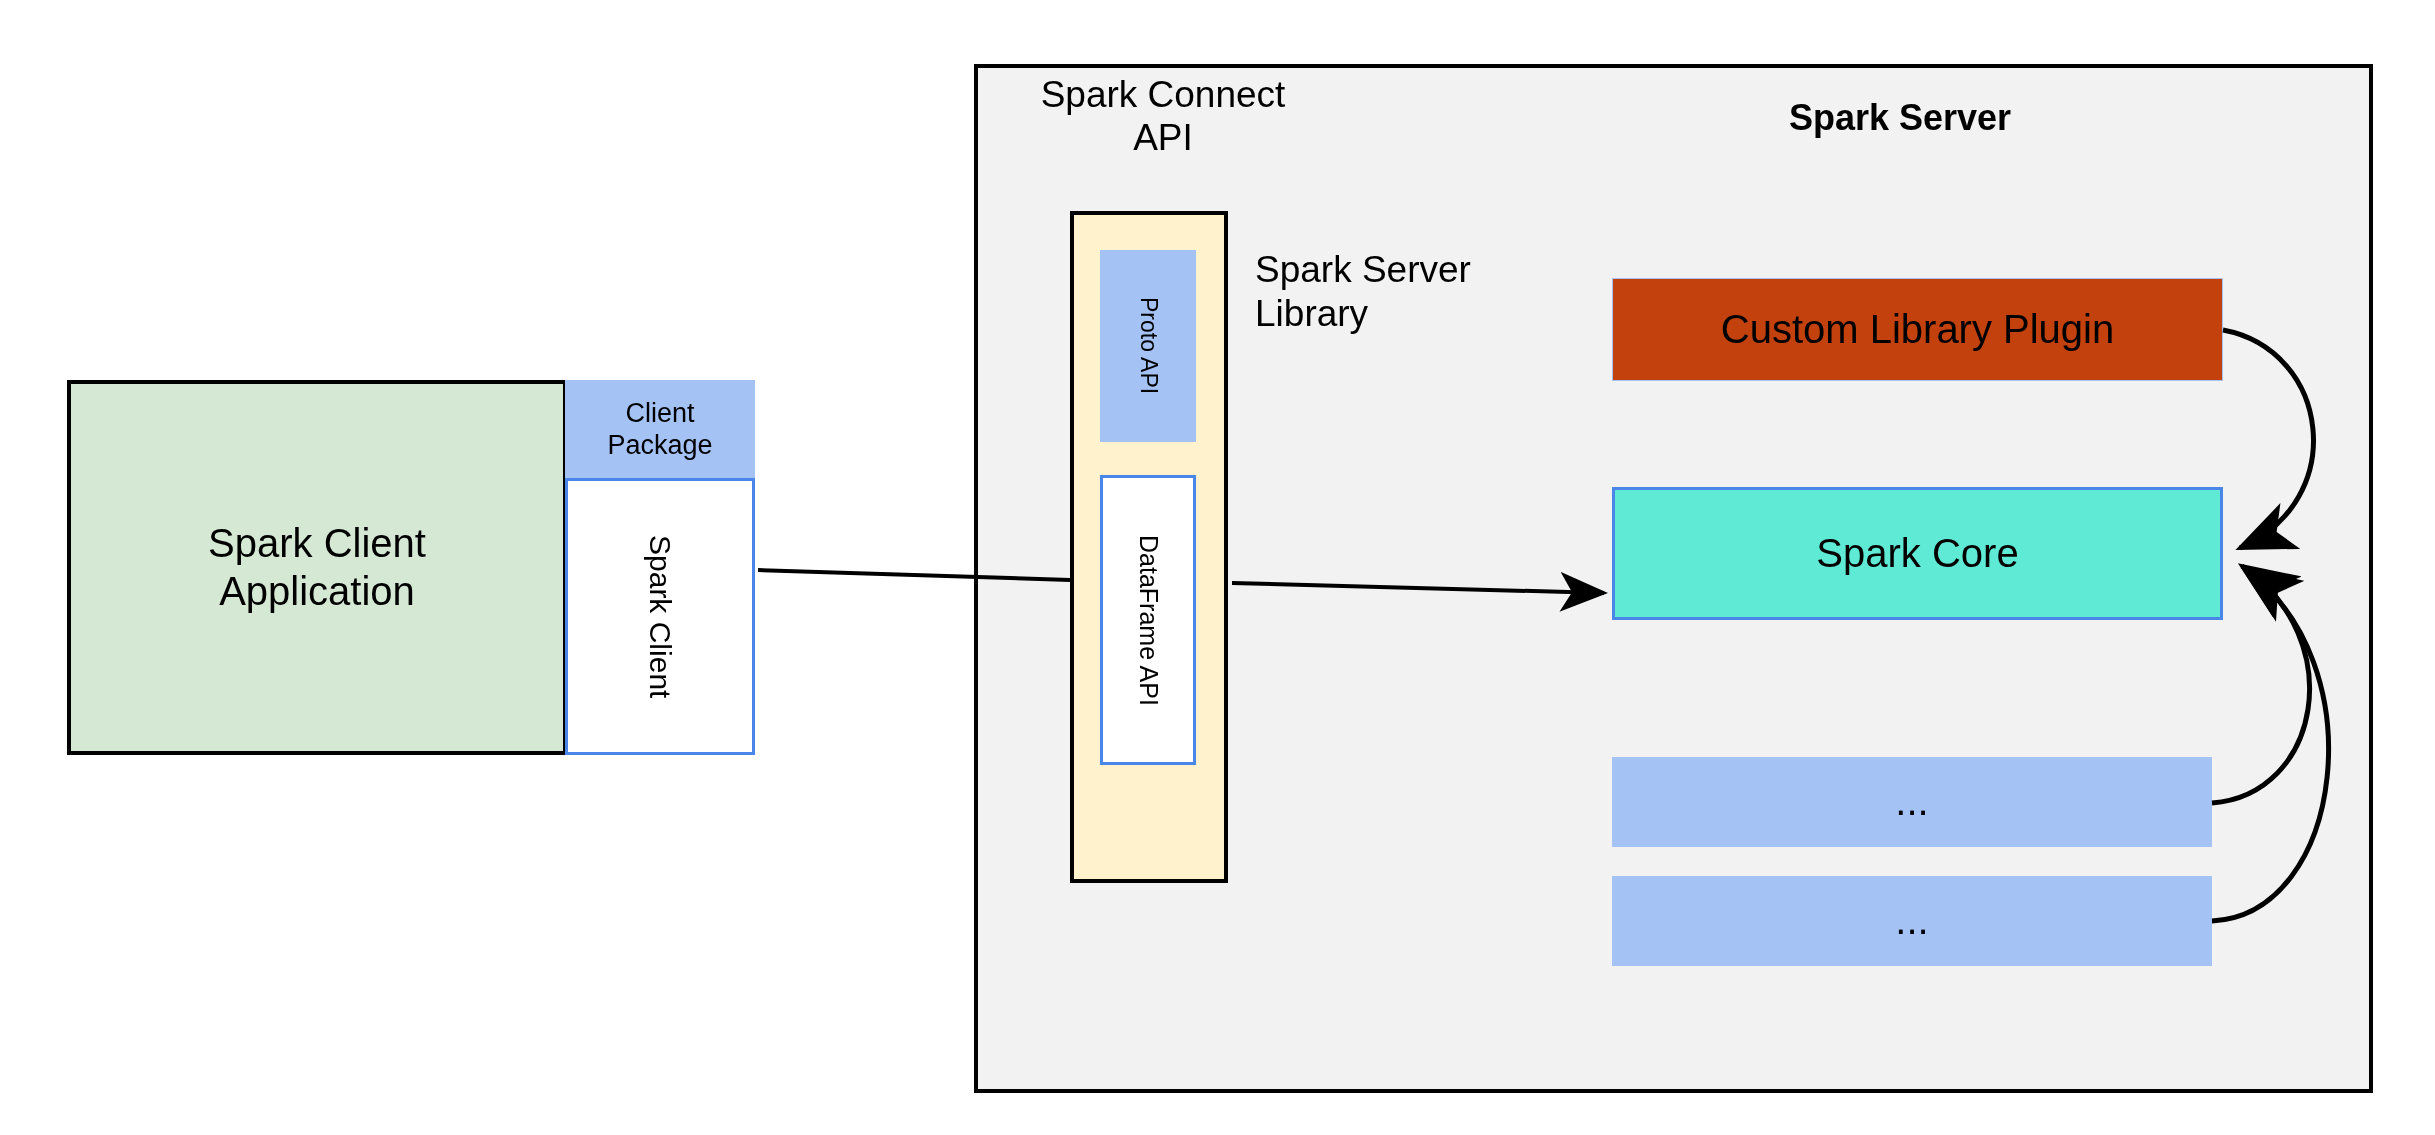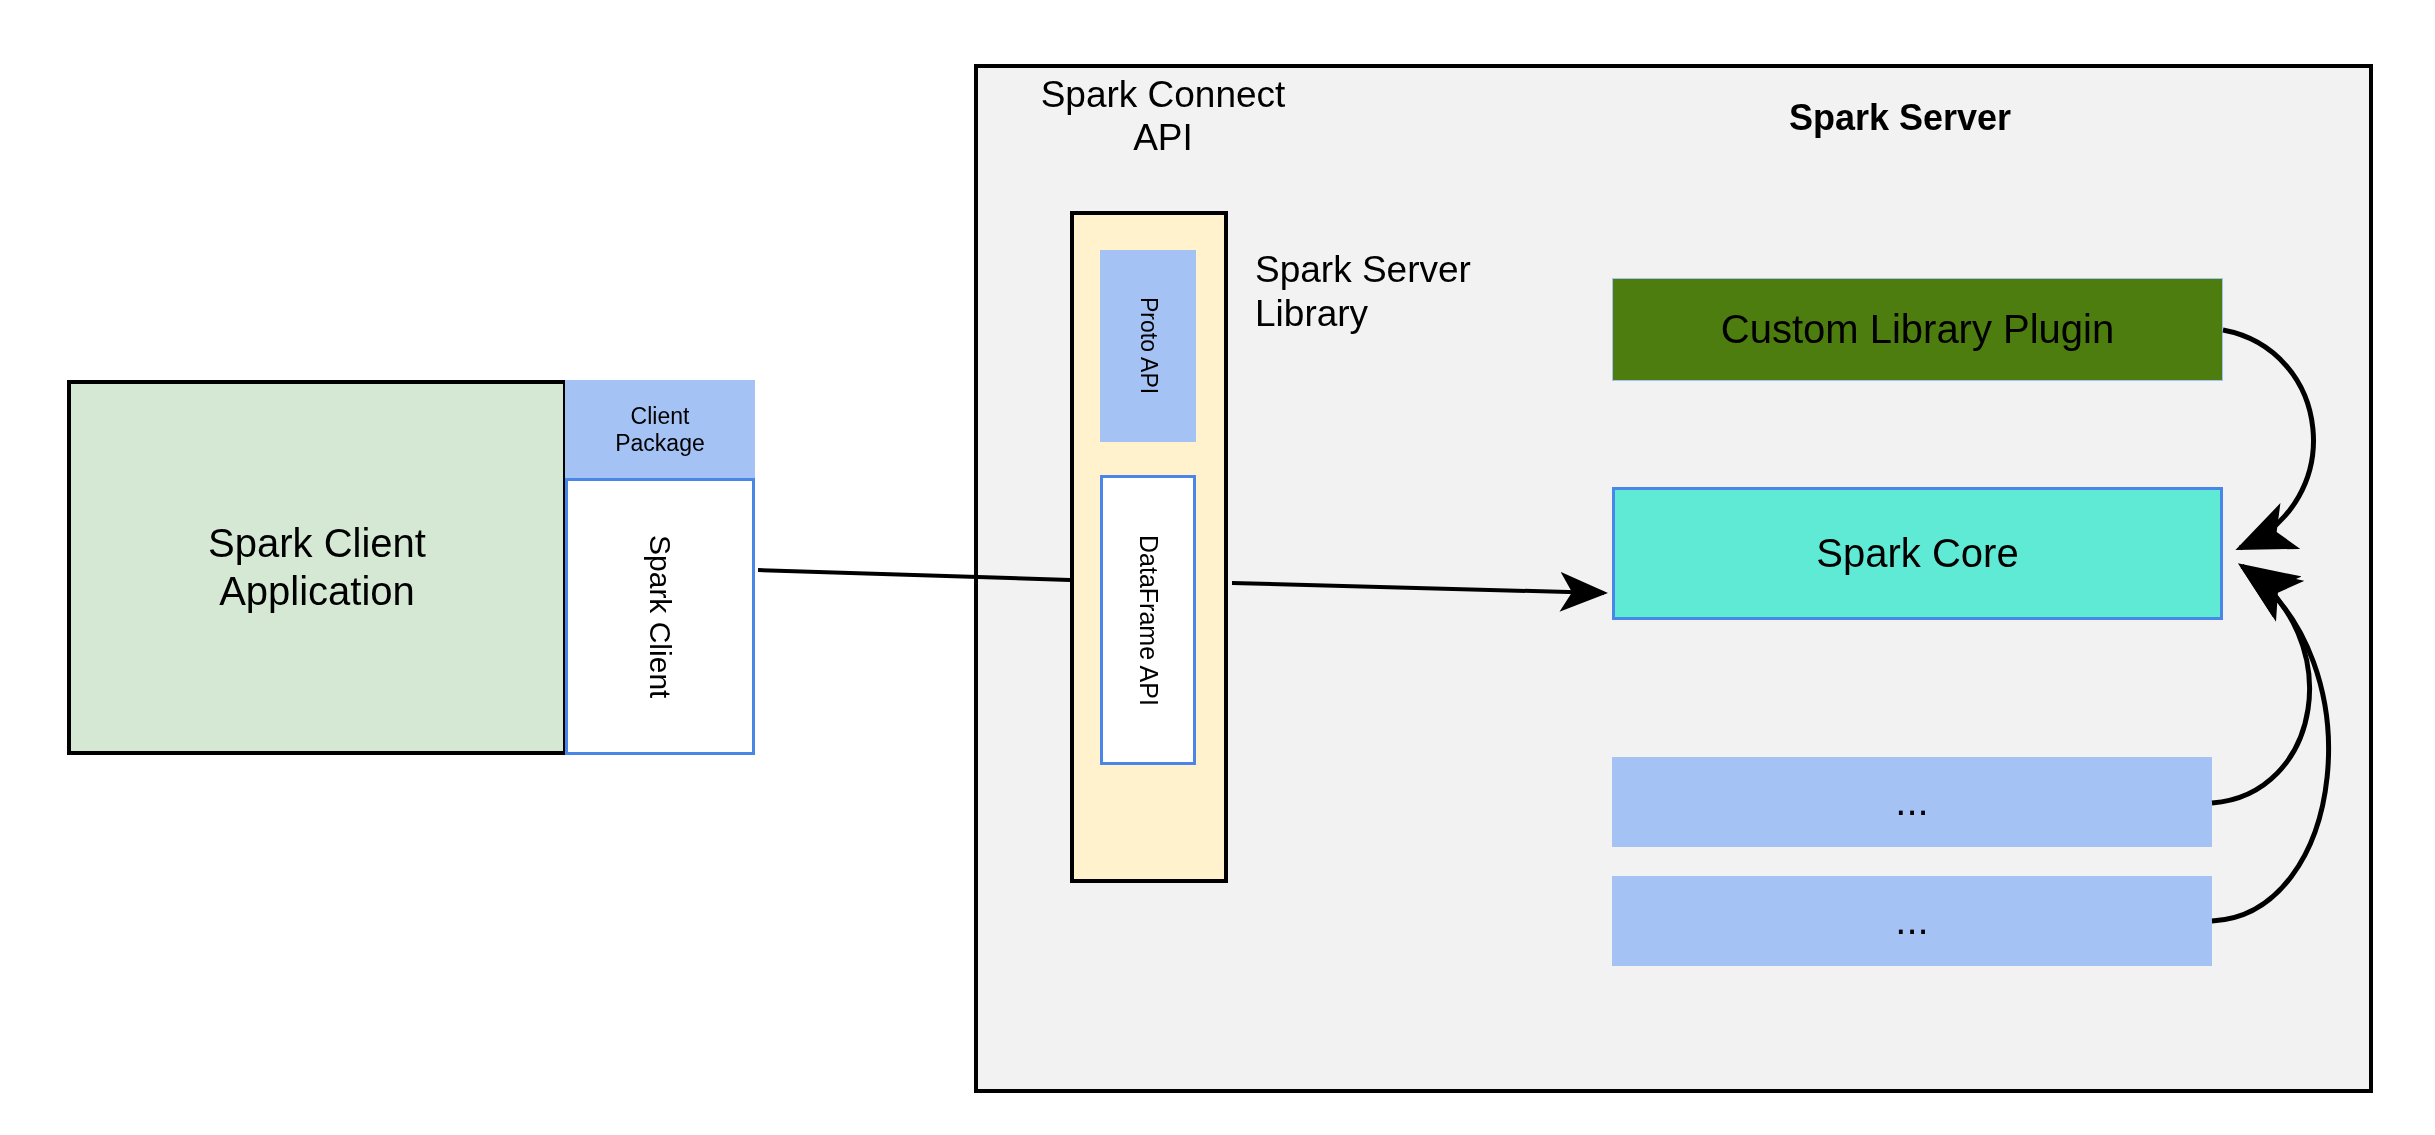--- a/index.html
+++ b/index.html
@@ -42,21 +42,21 @@
   }
   #client-app .label { padding: 0 10px; }
 
   #client-package {
     left: 565px;
     top: 380px;
     width: 190px;
     height: 100px;
     background: #A4C2F4;
     border: 2px solid #A4C2F4;
-    font-size: 23px;
+    font-size: 27px;
   }
 
   #spark-client {
     left: 565px;
     top: 478px;
     width: 190px;
     height: 277px;
     background: #FFFFFF;
     border: 3px solid #4A86E8;
     font-size: 30px;
@@ -152,21 +152,21 @@
     justify-content: flex-start;
   }
   #server-library-label .label { text-align: left; }
 
   
   #custom-library-plugin {
     left: 1612px;
     top: 278px;
     width: 611px;
     height: 103px;
-    background: #4d7c0f;
+    background: #c2410c;
     border: 1px solid #A4C2F4;
     font-size: 40px;
   }
 
   #spark-core {
     left: 1612px;
     top: 487px;
     width: 611px;
     height: 133px;
     background: #5eead4;

